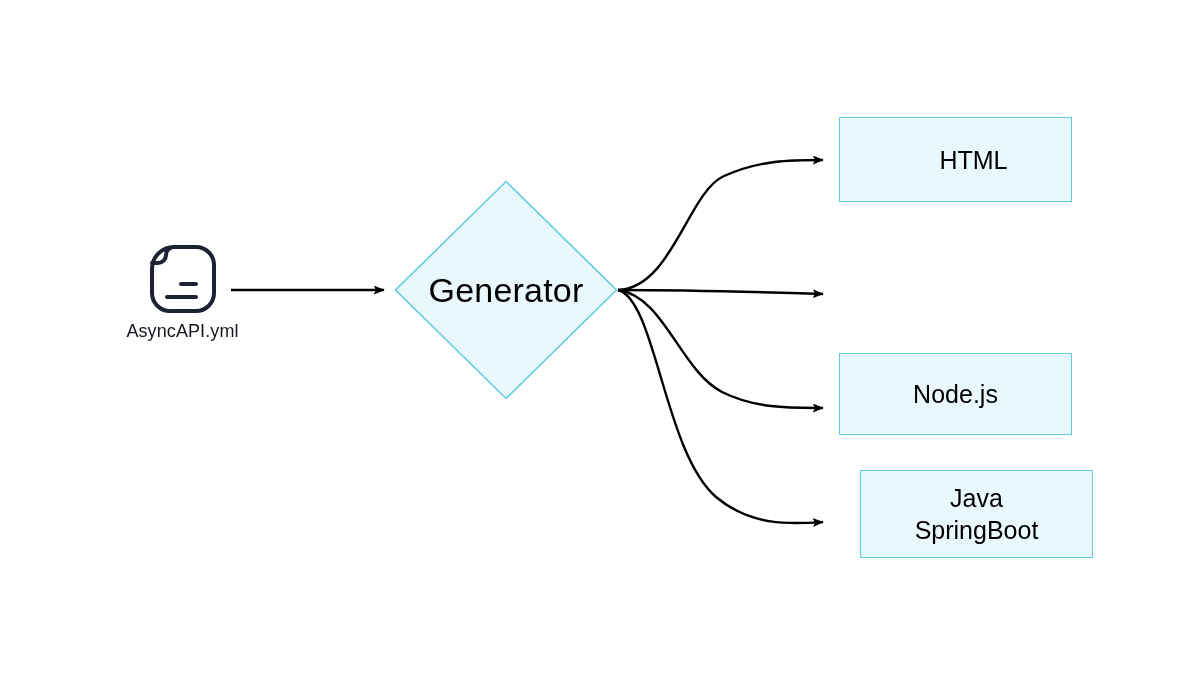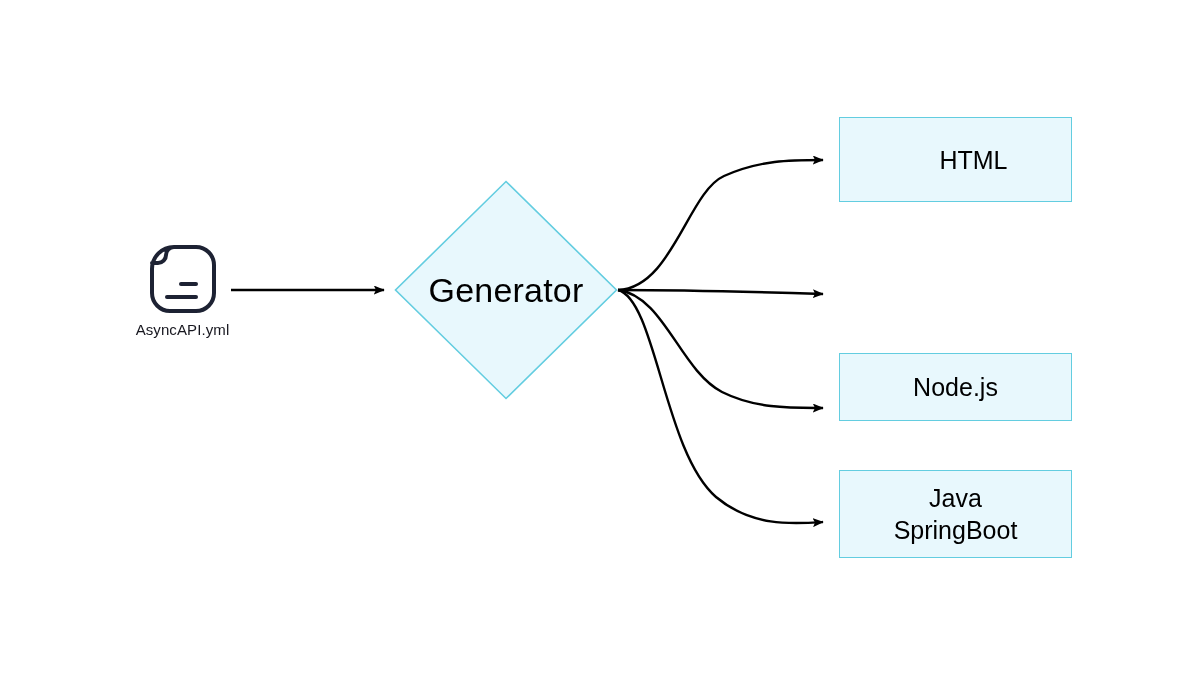--- a/index.html
+++ b/index.html
@@ -41,21 +41,21 @@
     top: 0px;
     width: 70px;
     height: 72px;
   }
   .doc-label {
     position: absolute;
     left: 0;
     top: 78px;
     width: 115px;
     text-align: center;
-    font-size: 15px;
+    font-size: 18px;
     color: #17171f;
     letter-spacing: 0.1px;
     white-space: nowrap;
   }
 
   
   .diamond-wrap {
     position: absolute;
     left: 394px;
     top: 180px;
@@ -141,22 +141,22 @@
       <polygon points="112,1.5 222.5,110 112,218.5 1.5,110" fill="#e8f8fd" stroke="#63cde0" stroke-width="1.6"></polygon>
     </svg>
     <div class="diamond-label">Generator</div>
   </div>
 
   <div class="out-box" style="top:117px; height:85px;padding-left:36px;">
     <span class="txt">HTML</span>
   </div>
 
 
-  <div class="out-box" style="top:353px; height:68px;">
+  <div class="out-box" style="top:353px; height:82px;">
     <span class="txt">Node.js</span>
   </div>
 
-  <div class="out-box" style="top:470px; height:88px;">
+  <div class="out-box" style="top:470px; height:88px;margin-left:21px;">
     <span class="txt">Java
 SpringBoot</span>
   </div>
 
 </div>
 
 </body></html>

